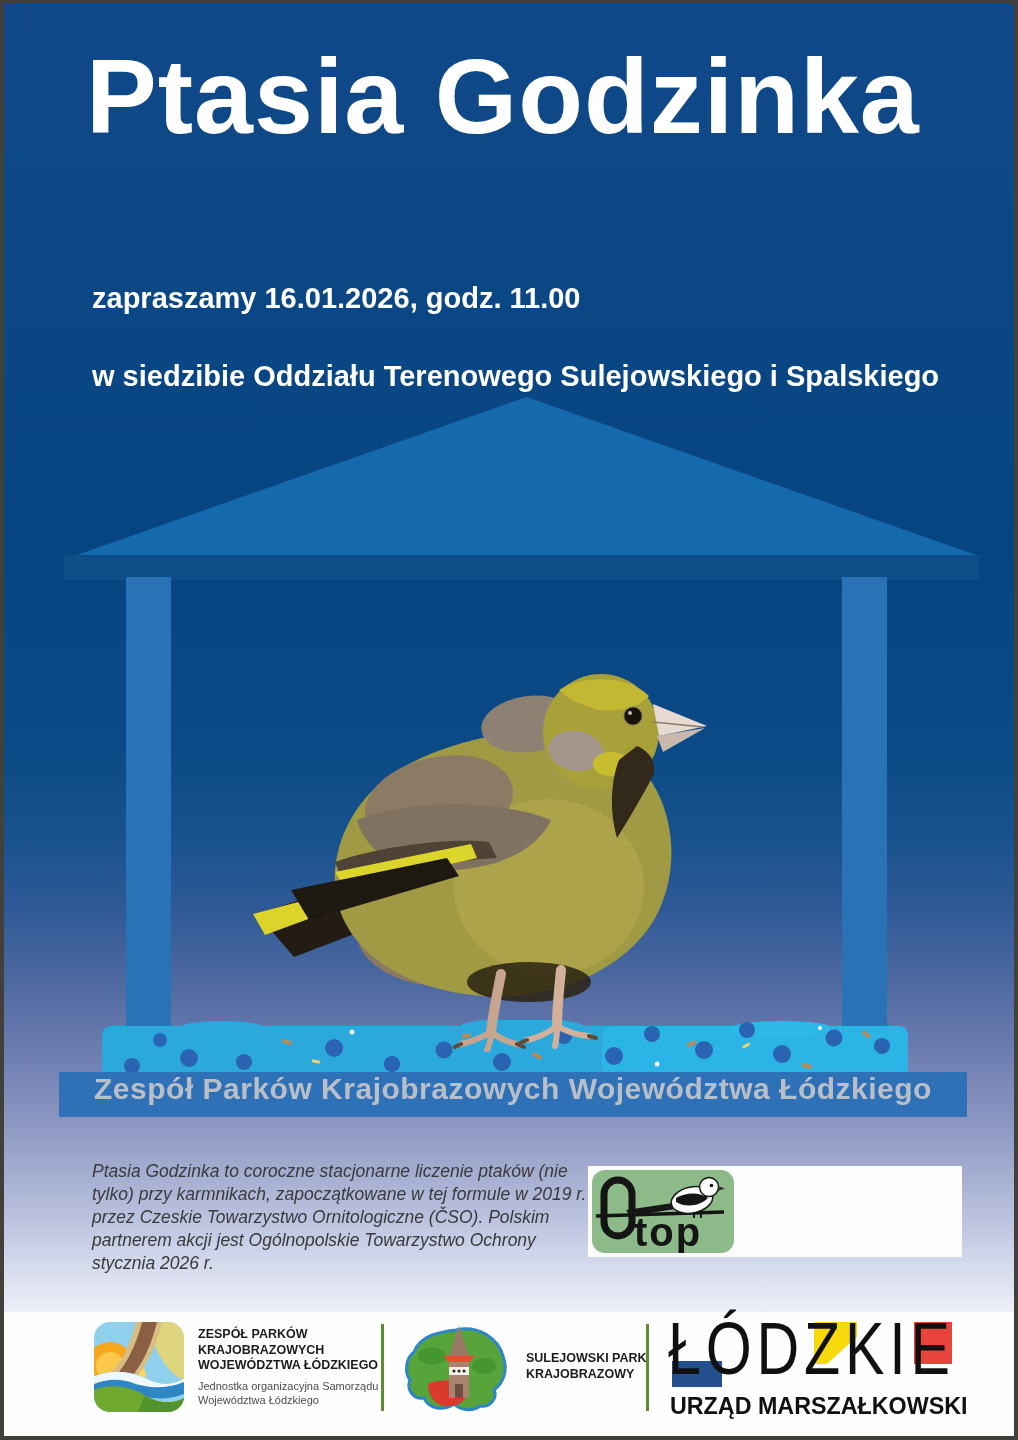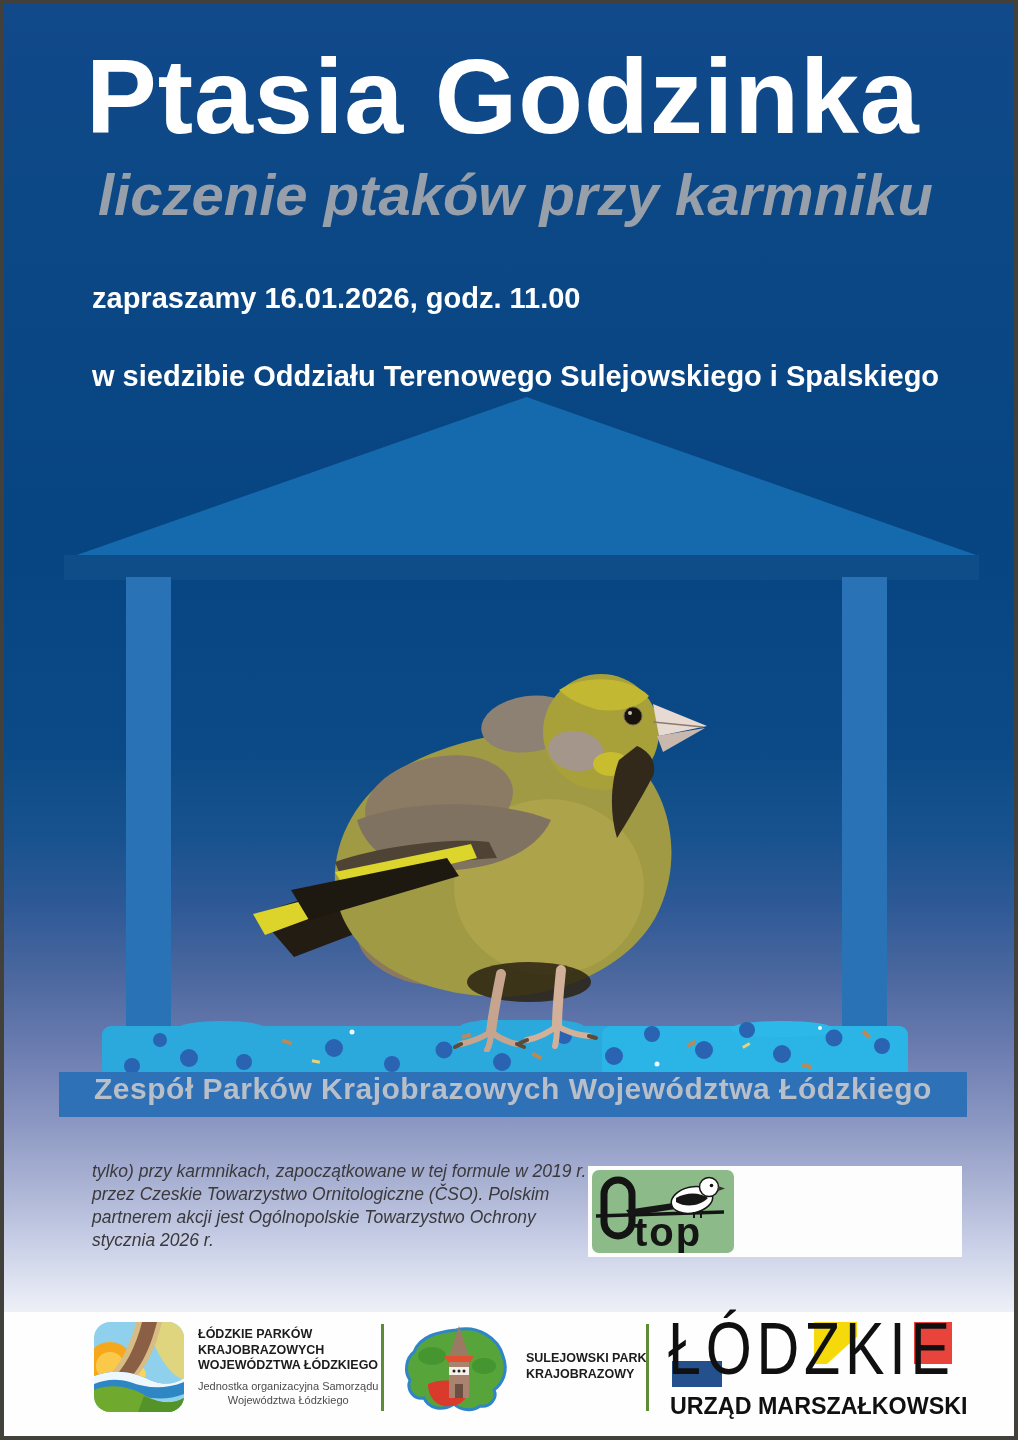--- a/index.html
+++ b/index.html
@@ -53,33 +53,33 @@
     display:block; font-size:17.5px; font-style:italic; color:#3a393b;
     line-height:23px; white-space:nowrap;
   }
   
   .otop-plate{
     position:absolute; left:584px; top:1162px; width:374px; height:91px;
     background:#fdfdfd;
   }
   .otop-green{
     position:absolute; left:4px; top:4px; width:142px; height:83px;
-    background:#8cba88; border-radius:7px;
+    background:#8cba88; border-radius:13px;
   }
   .otop-org{ position:absolute; left:160px; top:11px; }
   .otop-org-line{
     display:block; font-size:17px; font-weight:bold; color:#1d1d1d;
     line-height:23px; letter-spacing:.6px; white-space:nowrap;
   }
   
   .footer-band{ position:absolute; left:0; top:1308px; width:100%; height:128px; background:#fefefe; }
   .zpk-icon{ position:absolute; left:90px; top:1318px; }
   .zpk-text{ position:absolute; left:194px; top:1323px; }
   .zpk-name{ display:block; font-size:12.5px; font-weight:bold; color:#1c1c1c; line-height:15.5px; white-space:nowrap; }
-  .zpk-sub{ display:block; font-size:11px; color:#4c4c4c; line-height:14px; white-space:nowrap;text-align:center; }
+  .zpk-sub{ display:block; font-size:11px; color:#4c4c4c; line-height:14px; white-space:nowrap; }
   .zpk-sub-wrap{ margin-top:5px; }
   .v-divider{ position:absolute; top:1320px; width:3px; height:87px; background:#5d8b36; }
   .v-divider.d1{ left:377px; } .v-divider.d2{ left:642px; }
   .sul-icon{ position:absolute; left:398px; top:1318px; }
   .sul-text{ position:absolute; left:522px; top:1346px; }
   .sul-name{ display:block; font-size:12.5px; font-weight:bold; color:#1c1c1c; line-height:16px; white-space:nowrap; }
   .lodzkie{ position:absolute; left:662px; top:1306px; width:300px; height:116px; }
   .lodzkie-navy{ position:absolute; left:6px; top:51px; width:50px; height:26px; background:#24508e; }
   .lodzkie-yellow{ position:absolute; left:148px; top:12px; width:43px; height:42px; background:#f6d90a;
     clip-path:polygon(0 0,100% 0,100% 35%,30% 100%,0 100%); }
@@ -92,21 +92,20 @@
     position:absolute; left:4px; top:82px; font-size:24px; font-weight:bold; color:#101010;
     letter-spacing:0px; transform:scaleX(.97); transform-origin:left top; white-space:nowrap;
   }
 </style>
 </head>
 <body>
 
 <div class="poster">
 
   <div class="title">Ptasia Godzinka</div>
-  <div class="subtitle">liczenie ptaków przy karmniku</div>
   <div class="info-lines">
     <div class="info-line">zapraszamy 16.01.2026, godz. 11.00</div>
     <div class="info-line">w siedzibie Oddziału Terenowego Sulejowskiego i Spalskiego</div>
   </div>
 
   <div class="roof"></div>
   <div class="roof-beam"></div>
   <div class="pillar left"></div>
   <div class="pillar right"></div>
 
@@ -188,20 +187,21 @@
     <path d="M 322,318 C 320,338 318,356 318,374" stroke="#d3b09a" stroke-width="10" stroke-linecap="round" fill="none"></path>
     <path d="M 318,374 C 308,382 298,386 288,388 M 318,374 C 318,382 317,390 316,394 M 318,374 C 328,380 338,383 350,384" stroke="#d3b09a" stroke-width="6" stroke-linecap="round" fill="none"></path>
     <path d="M 222,392 l -6,3 M 278,392 l 7,3 M 288,388 l -7,3 M 350,384 l 7,2" stroke="#5f4a38" stroke-width="4" stroke-linecap="round" fill="none"></path>
   </svg>
 
   <div class="banner">
     <span class="banner-text">Zespół Parków Krajobrazowych Województwa Łódzkiego</span>
   </div>
 
   <div class="about">
+    <span class="about-line">Ptasia Godzinka to coroczne stacjonarne liczenie ptaków (nie</span>
     <span class="about-line">tylko) przy karmnikach, zapoczątkowane w tej formule w 2019 r.</span>
     <span class="about-line">przez Czeskie Towarzystwo Ornitologiczne (ČSO). Polskim</span>
     <span class="about-line">partnerem akcji jest Ogólnopolskie Towarzystwo Ochrony</span>
     <span class="about-line">stycznia 2026 r.</span>
   </div>
 
   <div class="otop-plate">
     <div class="otop-green">
       <svg viewBox="0 0 142 83" width="142" height="83">
         <rect x="12" y="10" width="28" height="56" rx="14" fill="none" stroke="#141414" stroke-width="7"></rect>
@@ -234,21 +234,21 @@
       <path d="M 52,0 L 90,0 L 90,58 C 74,52 62,32 52,0 Z" fill="#ded57e"></path>
       <path d="M 42,0 L 68,0 C 60,34 46,58 16,80 L 4,64 C 26,46 36,24 42,0 Z" fill="#d7bd83"></path>
       <path d="M 48,0 L 63,0 C 55,32 43,54 18,74 L 11,65 C 32,46 42,24 48,0 Z" fill="#8a5f43"></path>
       <path d="M 0,54 C 20,46 40,50 56,58 C 70,64 82,62 90,56 L 90,72 C 70,80 50,76 32,70 C 20,66 8,66 0,70 Z" fill="#2f86c4"></path>
       <path d="M 0,54 C 20,46 40,50 56,58 C 70,64 82,62 90,56 L 90,60 C 70,68 52,66 36,60 C 22,56 10,58 0,62 Z" fill="#eef7fc"></path>
       <path d="M 0,68 C 18,60 40,66 52,74 C 66,82 80,82 90,76 L 90,90 L 0,90 Z" fill="#6faa2e"></path>
       <path d="M 50,74 C 66,82 80,82 90,76 L 90,90 L 44,90 Z" fill="#54922a"></path>
     </g>
   </svg>
   <div class="zpk-text">
-    <span class="zpk-name">ŁÓDZKIE PARKÓW</span>
+    <span class="zpk-name">ZESPÓŁ PARKÓW</span>
     <span class="zpk-name">KRAJOBRAZOWYCH</span>
     <span class="zpk-name">WOJEWÓDZTWA ŁÓDZKIEGO</span>
     <div class="zpk-sub-wrap">
       <span class="zpk-sub">Jednostka organizacyjna Samorządu</span>
       <span class="zpk-sub">Województwa Łódzkiego</span>
     </div>
   </div>
 
   <div class="v-divider d1"></div>
 

